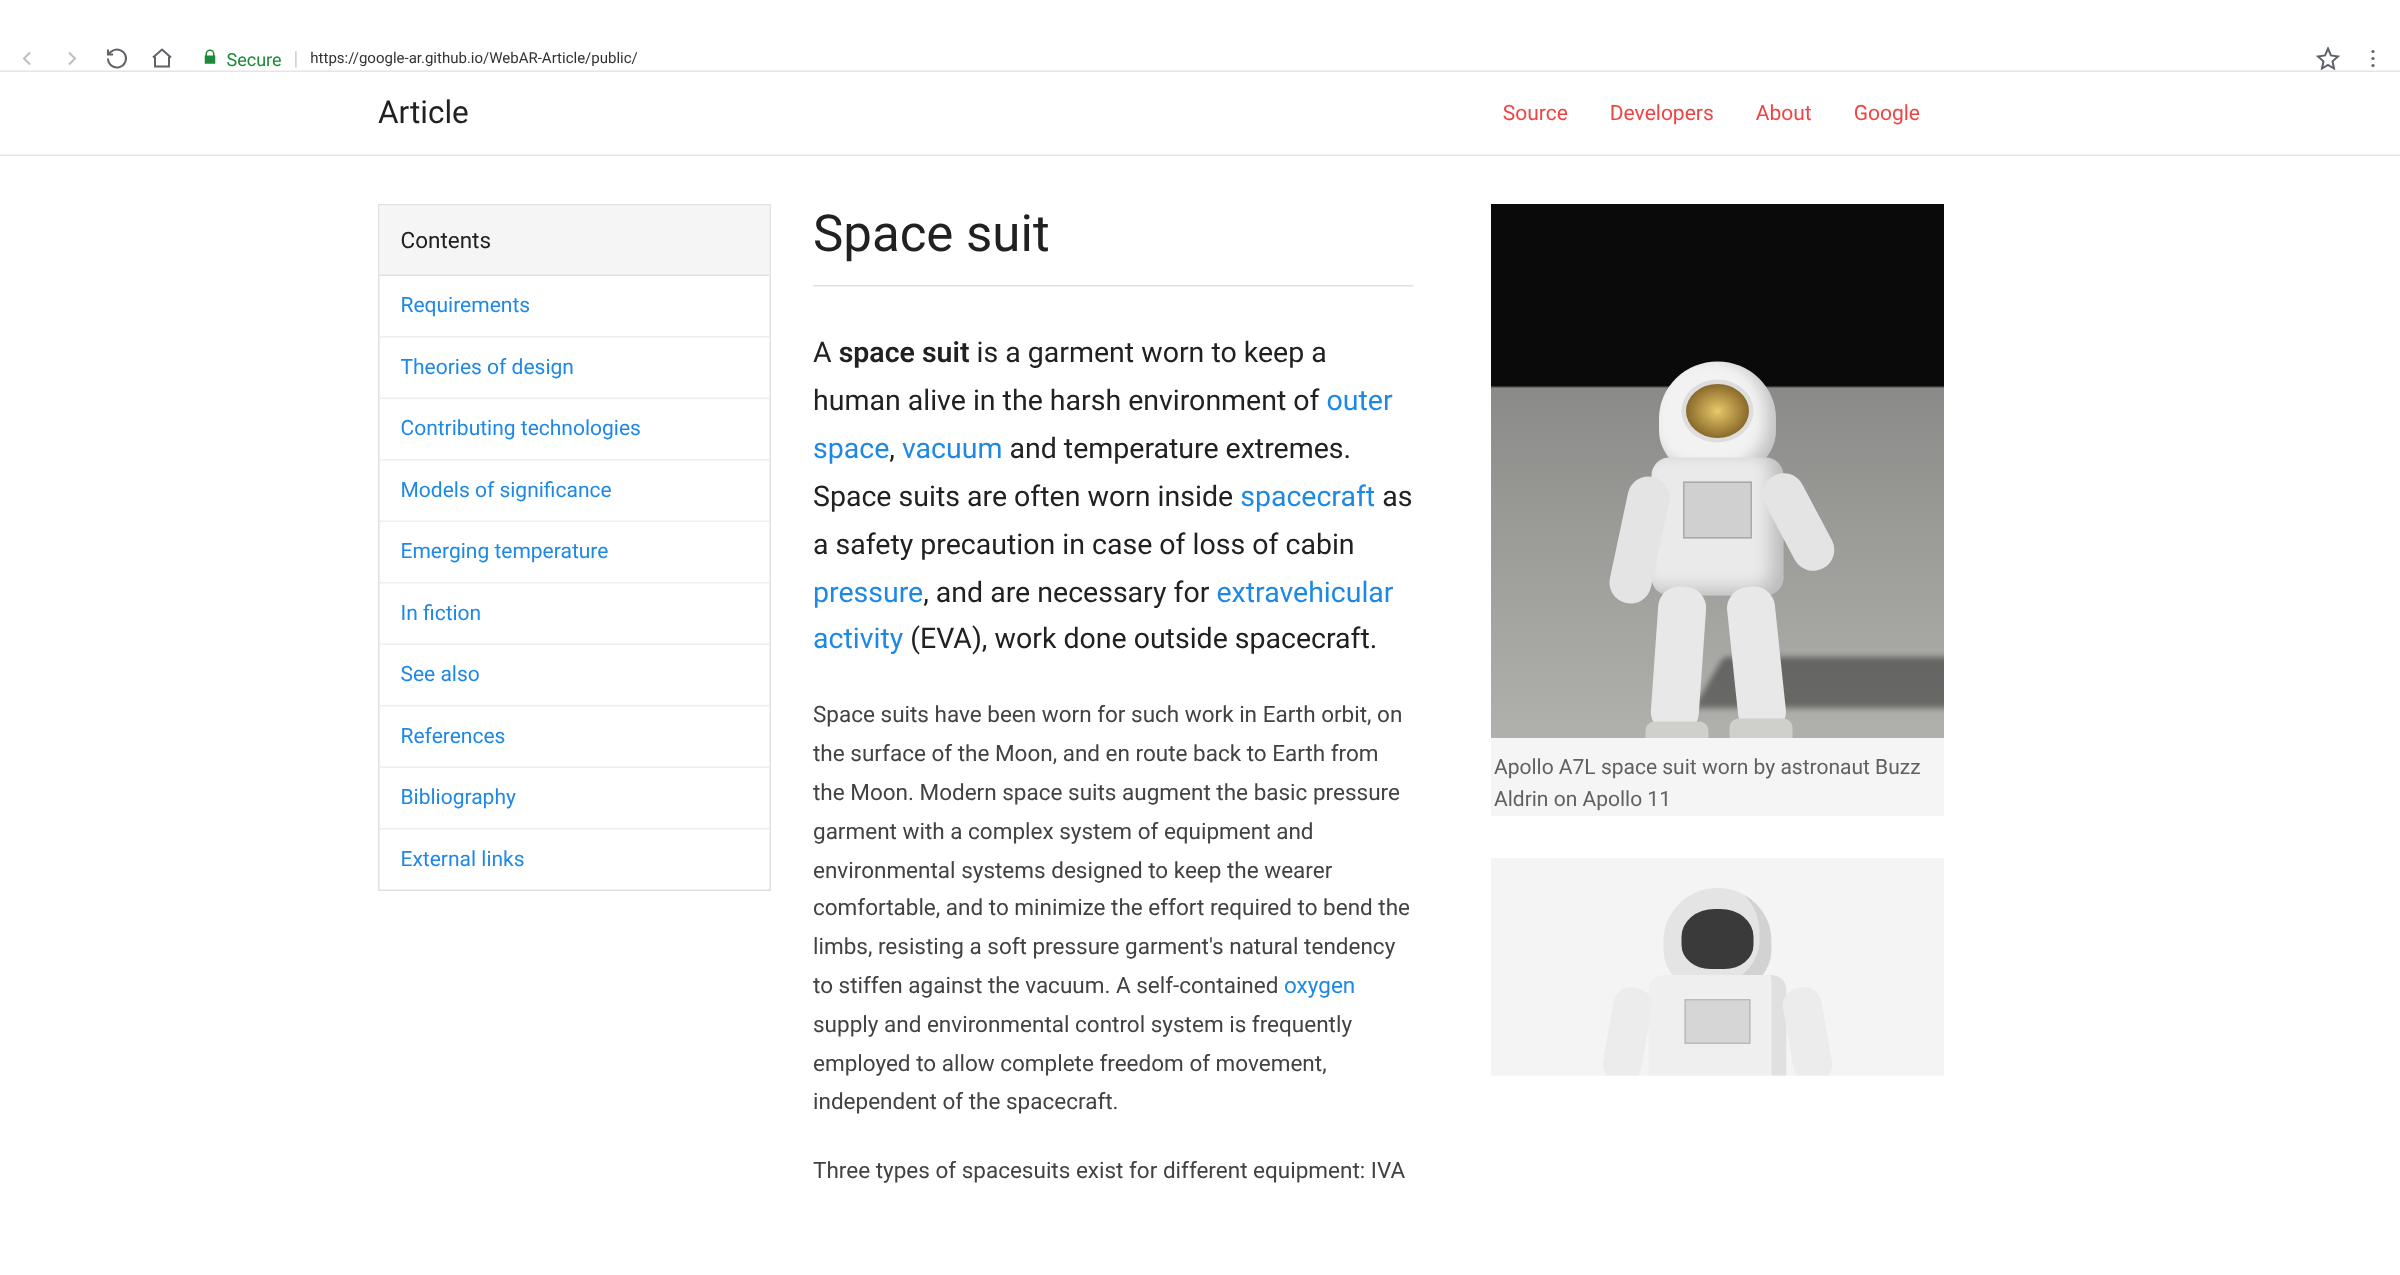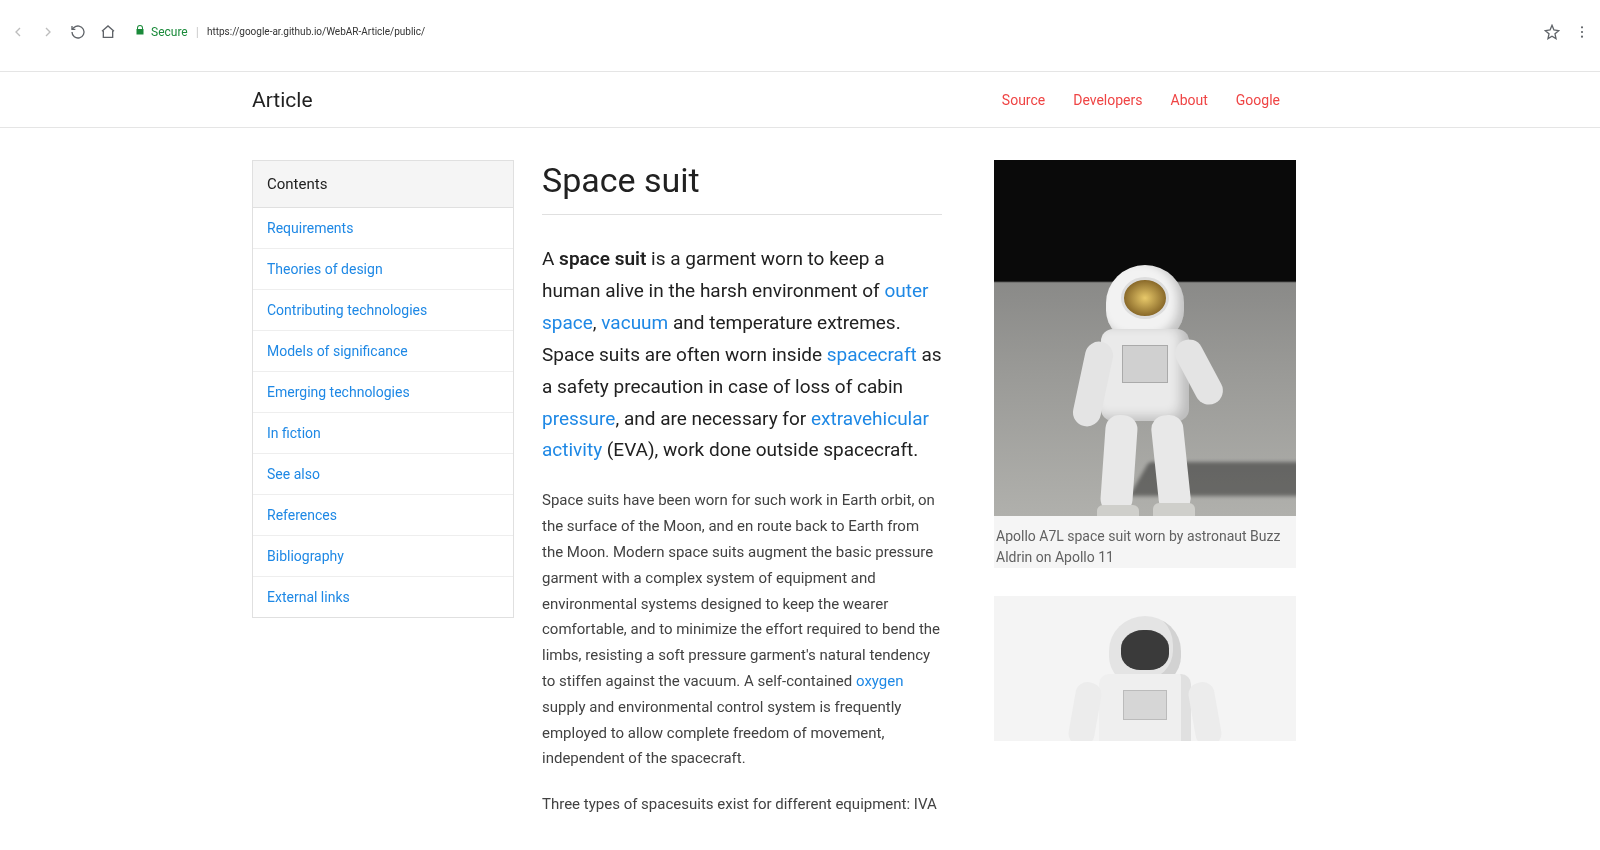--- a/index.html
+++ b/index.html
@@ -1,19 +1,19 @@
 <!DOCTYPE html>
 <html><head>
 <meta charset="utf-8">
 <style>
   * { box-sizing: border-box; margin: 0; padding: 0; }
   body { font-family: -apple-system, BlinkMacSystemFont, "Segoe UI", Roboto, Arial, sans-serif; background: #fff; color: #333; }
 
   
-  .chrome-bar { height: 48px; background: #fff; border-bottom: 1px solid #e5e5e5; display: flex; align-items: flex-start; padding: 0 10px; gap: 12px; margin-top: 24px; }
+  .chrome-bar { height: 48px; background: #fff; border-bottom: 1px solid #e5e5e5; display: flex; align-items: flex-end; padding: 0 10px; gap: 12px; }
   .chrome-nav { display: flex; align-items: center; gap: 14px; }
   .chrome-icon { width: 16px; height: 16px; display: flex; align-items: center; justify-content: center; color: #5f6368; }
   .chrome-icon svg { width: 16px; height: 16px; }
   .chrome-icon.disabled { color: #bdbdbd; }
   .url-zone { flex: 1; display: flex; align-items: center; font-size: 13px; color: #333; gap: 8px; padding-left: 6px; }
   .secure { color: #1a8a3a; display: flex; align-items: center; gap: 5px; font-size: 12px; }
   .secure svg { width: 12px; height: 12px; }
   .url-sep { color: #ccc; }
   .url-text { color: #333; font-size: 10px; }
   .chrome-right { display: flex; align-items: center; gap: 14px; color: #5f6368; }
@@ -138,21 +138,21 @@
 </div>
 
 <div class="page">
 
   <div class="sidebar">
     <div class="sidebar-header">Contents</div>
     <div class="sidebar-item">Requirements</div>
     <div class="sidebar-item">Theories of design</div>
     <div class="sidebar-item">Contributing technologies</div>
     <div class="sidebar-item">Models of significance</div>
-    <div class="sidebar-item">Emerging technologies</div>
+    <div class="sidebar-item">Emerging temperature</div>
     <div class="sidebar-item">In fiction</div>
     <div class="sidebar-item">See also</div>
     <div class="sidebar-item">References</div>
     <div class="sidebar-item">Bibliography</div>
     <div class="sidebar-item">External links</div>
   </div>
 
   <div class="content">
     <h1 class="article-title">Space suit</h1>
 

